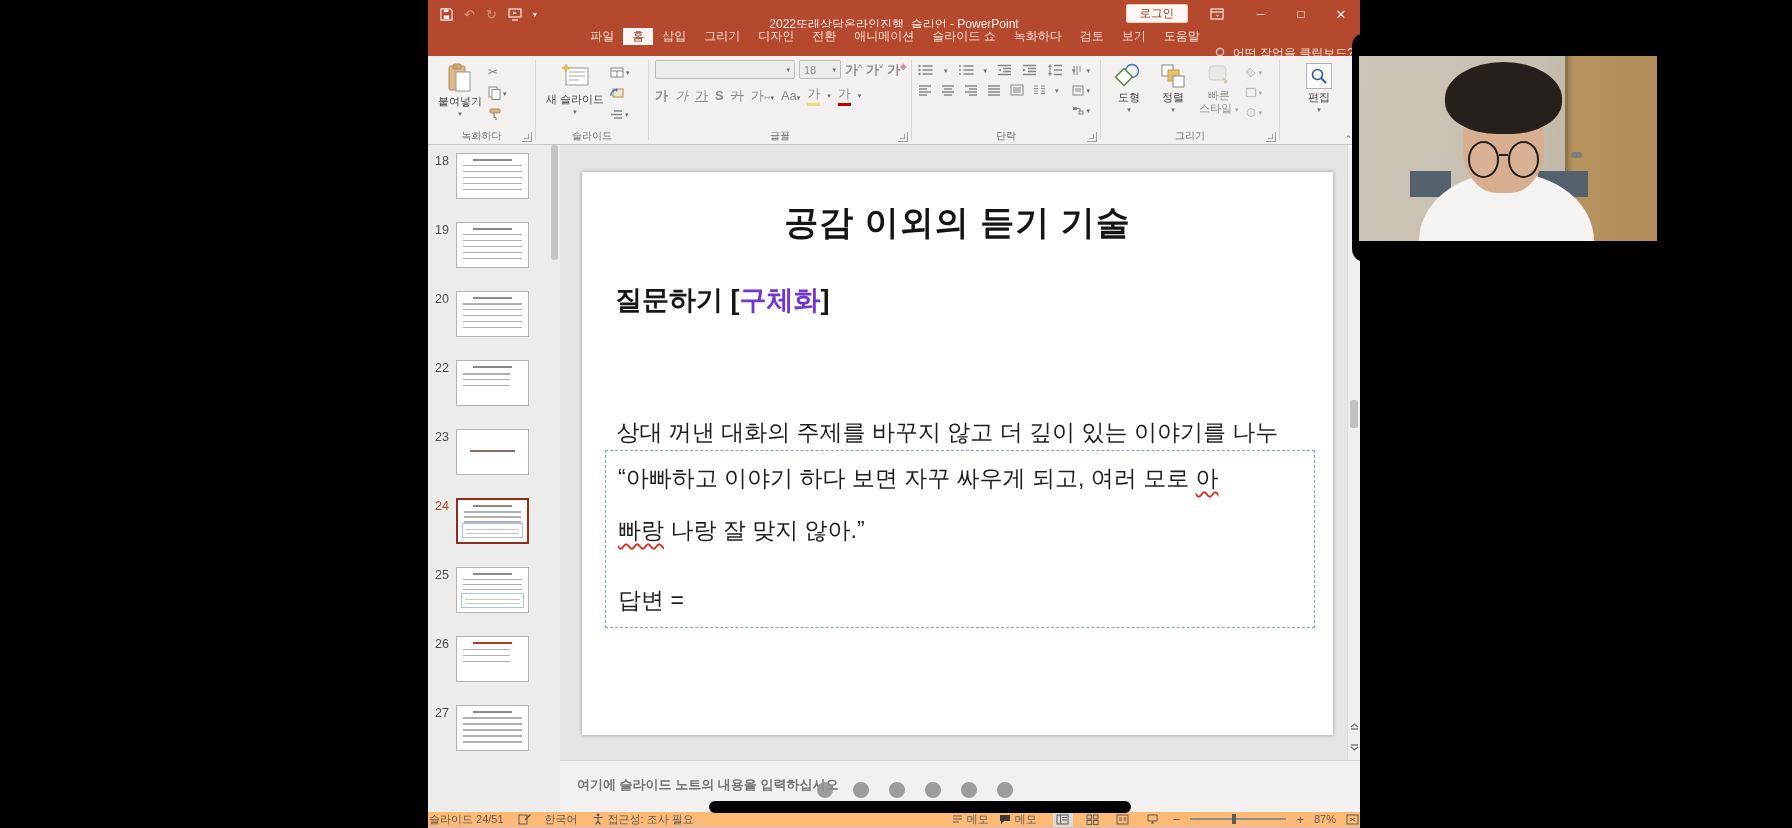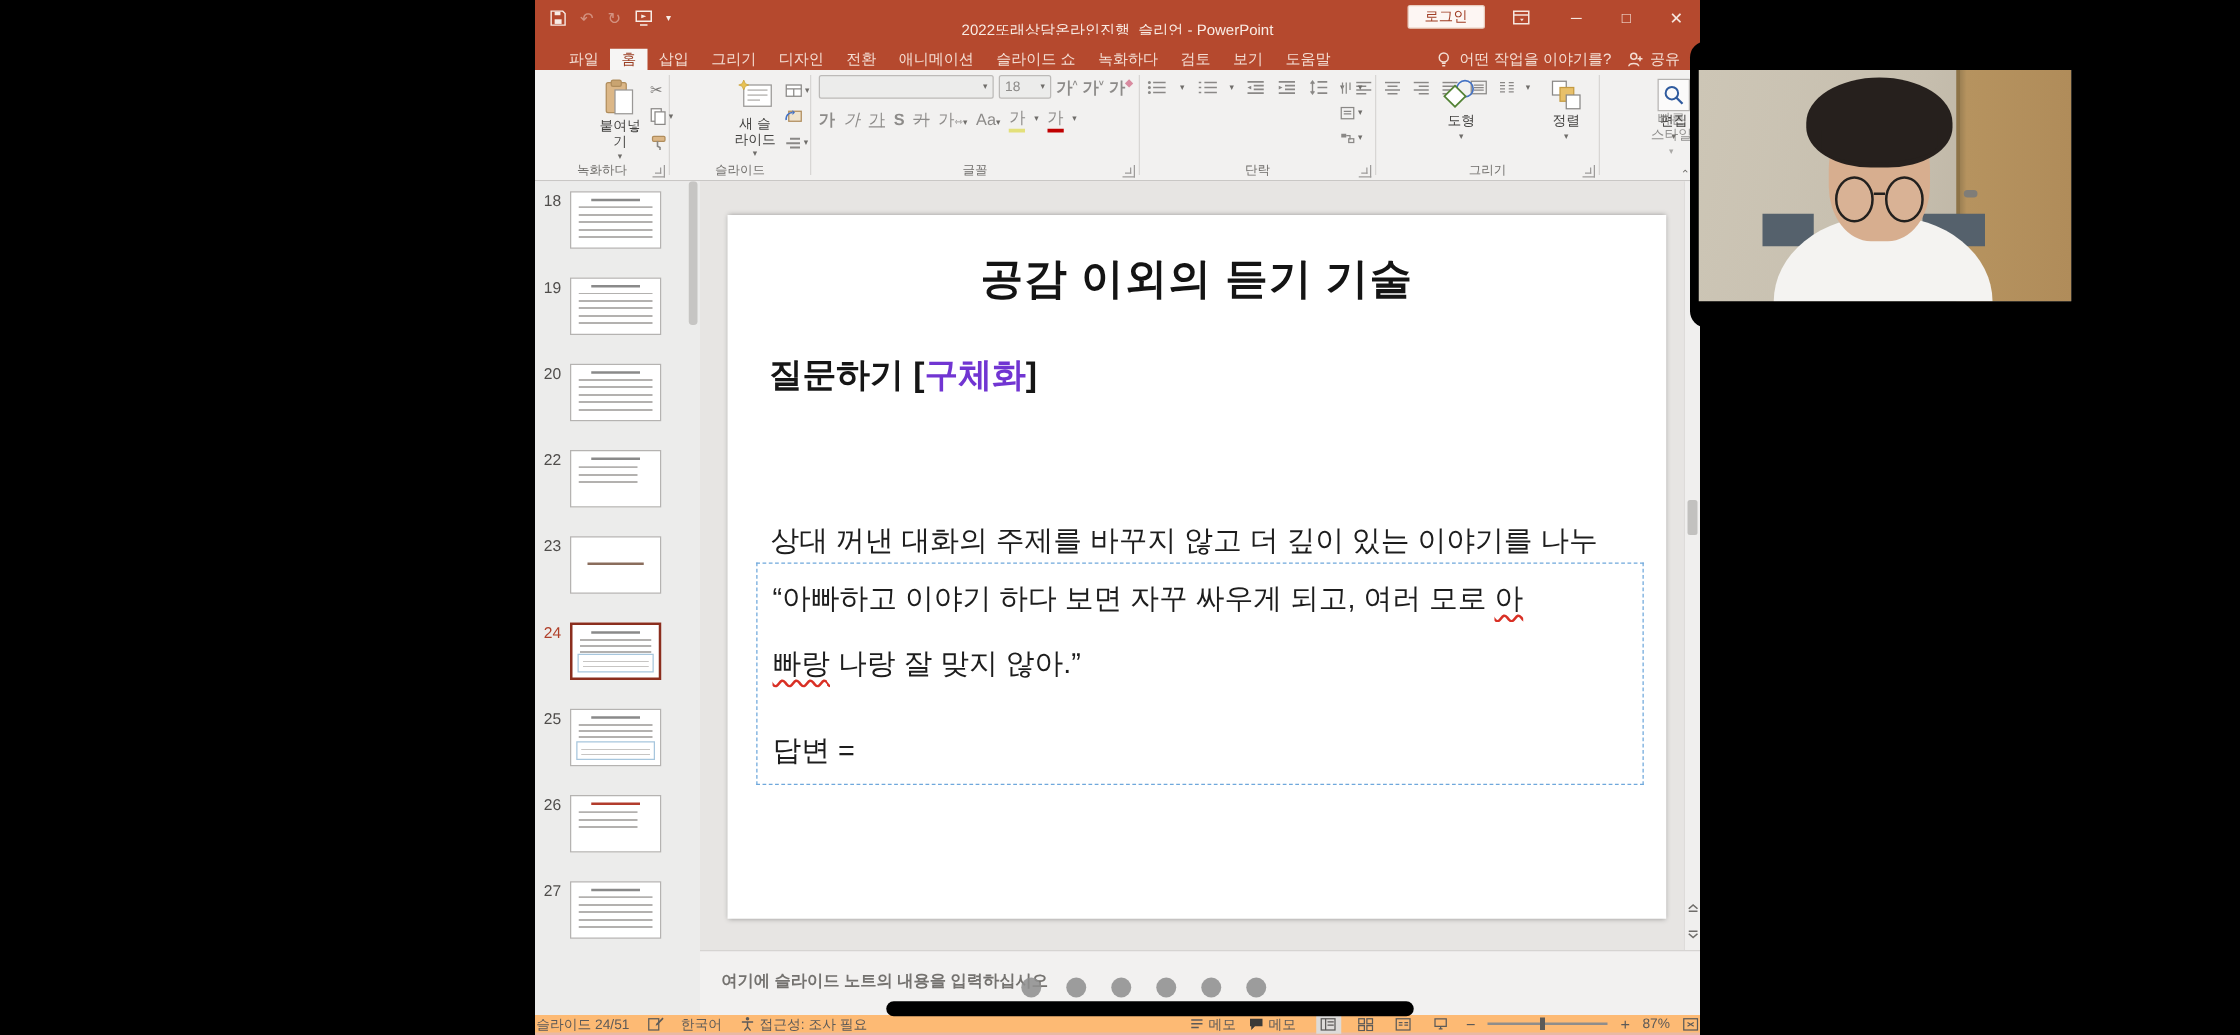--- a/index.html
+++ b/index.html
@@ -18,39 +18,39 @@
   .ticon.sm{font-size:8px;}
   .wtitle{position:absolute;left:0;right:0;top:10px;height:28px;line-height:28px;text-align:center;
           font-size:12px;color:#f9ece5;pointer-events:none;}
   .login{position:absolute;right:172px;top:4px;height:19px;padding:0 13px;background:#fdf6f3;color:#a03d24;
          border:1px solid #e9cdbf;border-radius:2px;font-size:11.5px;font-family:inherit;}
   .wc{position:absolute;top:0;width:30px;height:28px;display:flex;align-items:center;justify-content:center;
       font-size:12px;color:#f6e6de;}
   .wc.rdo{right:128px;}.wc.mini{right:84px;}.wc.maxi{right:44px;}.wc.clos{right:4px;font-size:13px;}
 
   
-  .tabrow{position:relative;height:28px;background:var(--accent,#b5492e);display:flex;align-items:flex-end;
-          padding-left:18px;font-size:12px;color:#f4ded4;}
+  .tabrow{position:relative;height:28px;background:var(--accent,#b5492e);display:flex;align-items:center;
+          padding-left:2px;font-size:12px;color:#f4ded4;flex-direction:column;}
   #tab-list{display:flex;align-items:stretch;}
   .tab{display:flex;align-items:center;padding:0 9px;white-space:nowrap;}
   .tab.active{background:#f6f5f4;color:#9c4026;}
   .searchbox{margin-left:auto;display:flex;align-items:center;gap:7px;padding:0 6px;white-space:nowrap;}
   .share{display:flex;align-items:center;gap:5px;padding:0 14px 0 6px;margin-right:2px;white-space:nowrap;}
 
   
   .ribbon{position:relative;height:89px;background:var(--ribbonbg,#f2f1f0);border-bottom:1px solid #c9c7c5;
           display:flex;align-items:stretch;color:#4a4846;}
   .rgroup{position:relative;padding:4px 4px 14px 6px;display:flex;align-items:flex-start;}
   .vsep{width:1px;background:#d8d6d4;margin:4px 0;}
   .glabel{position:absolute;bottom:1px;left:0;right:0;text-align:center;font-size:10px;color:#6f6d6a;}
   .launcher{position:absolute;bottom:2px;right:3px;width:10px;height:10px;border-right:1.4px solid #8a8886;
             border-bottom:1.4px solid #8a8886;opacity:.8;}
   .launcher:after{content:"";position:absolute;right:2px;bottom:2px;width:4px;height:4px;
             border-right:1.4px solid #8a8886;border-bottom:1.4px solid #8a8886;transform:rotate(0deg);}
-  .bigbtn{display:flex;flex-direction:column;align-items:center;gap:2px;padding:3px 4px;min-width:44px;margin-left:40px;}
+  .bigbtn{display:flex;flex-direction:column;align-items:center;gap:2px;padding:3px 4px;min-width:44px;}
   .blabel{font-size:11px;line-height:1.15;text-align:center;color:#434240;}
   .dd{font-size:7px;color:#6f6d6a;line-height:1;}
   .scol{display:flex;flex-direction:column;justify-content:flex-start;gap:5px;padding:4px 2px;}
   .sbtn{display:flex;align-items:center;gap:2px;height:16px;font-size:12px;color:#7c7a78;}
   .dim2{opacity:.55;}
   .combo{height:19px;background:#ececeb;border:1px solid #bcbab8;border-radius:2px;display:flex;
          align-items:center;justify-content:space-between;padding:0 4px;font-size:11px;color:#8d8b89;}
   .frow{display:flex;align-items:center;gap:7px;}
   .gaX{font-size:13px;color:#8d8b89;font-weight:700;}
   .ga{font-size:13px;color:#8d8b89;}
@@ -189,21 +189,21 @@
           <span class="tab">보기</span>
           <span class="tab">도움말</span>
         </div>
       <div class="searchbox">
         <span>
           <svg width="12" height="14" viewBox="0 0 12 14">
               <circle cx="6" cy="5" r="3.6" fill="none" stroke="#f4ded4" stroke-width="1.2"></circle>
               <path d="M4.5 9.5h3M4.8 11.5h2.4" stroke="#f4ded4" stroke-width="1.2"></path>
             </svg>
         </span>
-        <span>어떤 작업을 이야기를?</span>
+        <span>어떤 작업을 클립보드?</span>
       </div>
       <div class="share">
         <span>
           <svg width="14" height="13" viewBox="0 0 14 13">
               <circle cx="6" cy="4" r="2.4" fill="none" stroke="#f4ded4" stroke-width="1.2"></circle>
               <path d="M2 12c.5-3 7.5-3 8 0" fill="none" stroke="#f4ded4" stroke-width="1.2"></path>
               <path d="M11 4v4M9 6h4" stroke="#f4ded4" stroke-width="1.2"></path>
             </svg>
         </span>
         <span>공유</span>
@@ -308,21 +308,21 @@
           <span class="ga" style="border-bottom:3px solid #e3e07a"><span>가</span></span>
             <span class="dd">▾</span>
           <span class="ga" style="border-bottom:3px solid #c00000"><span>가</span></span>
             <span class="dd">▾</span>
         </div>
         <span class="glabel">글꼴</span>
         <span class="launcher"></span>
       </div>
       <div class="vsep"></div>
 
-      <div class="rgroup" style="width:188px;flex-direction:row;gap:8px;padding-top:8px">
+      <div class="rgroup" style="width:188px;flex-direction:column;gap:8px;padding-top:8px">
         <div class="frow" style="gap:10px">
           <span>
               <svg width="16" height="12" viewBox="0 0 16 12">
                 <circle cx="1.5" cy="2" r="1.2" fill="#8a8886"></circle>
                 <circle cx="1.5" cy="6" r="1.2" fill="#8a8886"></circle>
                 <circle cx="1.5" cy="10" r="1.2" fill="#8a8886"></circle>
                 <path d="M4.5 2h10M4.5 6h10M4.5 10h10" stroke="#8a8886" stroke-width="1.3"></path>
               </svg>
             </span>
             <span class="dd">▾</span>

